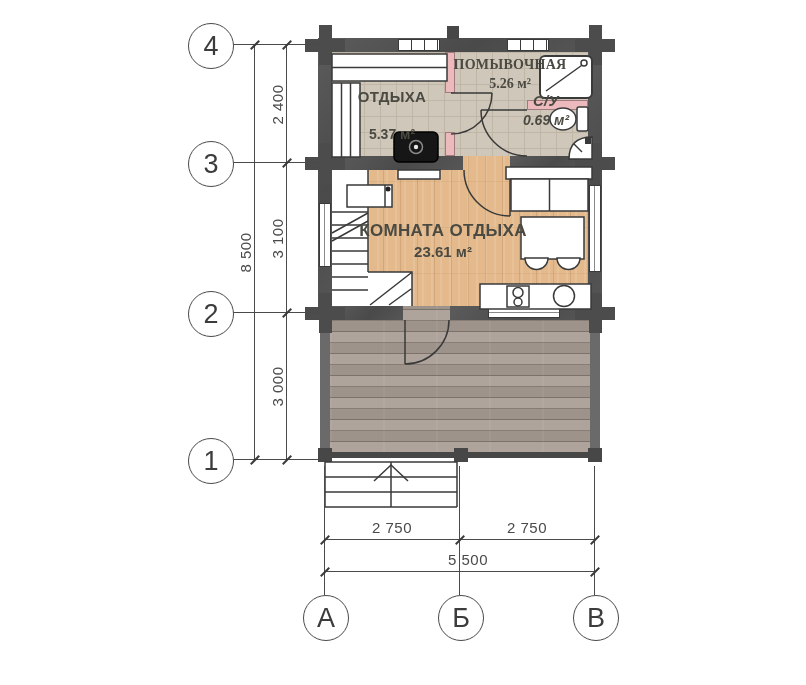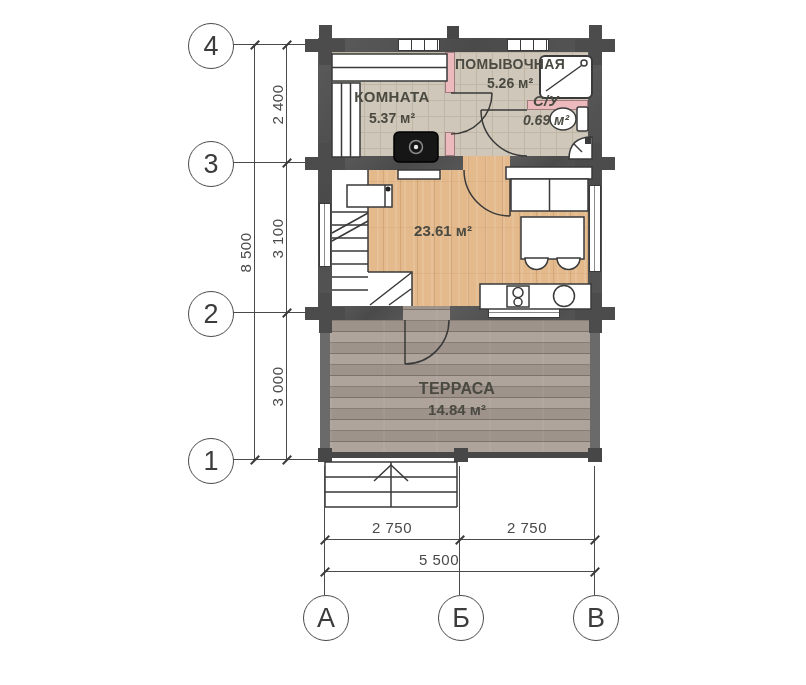--- a/index.html
+++ b/index.html
@@ -186,37 +186,34 @@
       <circle cx="564" cy="296" r="10.5" fill="#fff"></circle>
     </g>
 
     <g>
       <path d="M325,462 H457 M325,477 H457 M325,492 H457 M325,507 H457 M325,462 V507 M457,462 V507 M391,462 V507"></path>
       <path d="M374,481 L391,465 L408,481"></path>
     </g>
   </svg>
 
   <div class="rlabel" style="left:332px;top:88px;width:120px;">
-    <div class="rname" style="font-size:15px;">КОМНАТА</div>
-    <div style="font-size:14px;margin-top:3px;">5.37 м²</div>
-  </div>
-  <div class="rlabel" style="left:448px;top:56px;width:124px;">
+    <div class="rname" style="font-size:15px;">ОТДЫХА</div>
+    <div style="font-size:14px;margin-top:19px;">5.37 м²</div>
+  </div>
+  <div class="rlabel" style="left:448px;top:56px;width:124px;font-family:Liberation Serif, serif;">
     <div class="rname" style="font-size:14px;">ПОМЫВОЧНАЯ</div>
     <div style="font-size:14px;margin-top:1px;">5.26 м²</div>
   </div>
   <div class="rlabel" style="left:508px;top:92px;width:76px;font-style:italic;">
     <div class="rname" style="font-size:15px;">С/У</div>
     <div style="font-size:14px;margin-top:1px;">0.69 м²</div>
   </div>
   <div class="rlabel" style="left:358px;top:220px;width:170px;">
+    <div class="rname" style="font-size:17px;">КОМНАТА ОТДЫХА</div>
     <div style="font-size:15px;margin-top:2px;">23.61 м²</div>
-  </div>
-  <div class="rlabel" style="left:392px;top:379px;width:130px;">
-    <div class="rname" style="font-size:16px;">ТЕРРАСА</div>
-    <div style="font-size:15px;margin-top:2px;">14.84 м²</div>
   </div>
 
   <div class="lead" style="left:232px;top:44px;width:86px;height:1px;"></div>
   <div class="lead" style="left:232px;top:162px;width:86px;height:1px;"></div>
   <div class="lead" style="left:232px;top:312px;width:86px;height:1px;"></div>
   <div class="lead" style="left:232px;top:459px;width:86px;height:1px;"></div>
   <div class="lead" style="left:254px;top:45px;width:1px;height:415px;"></div>
   <div class="lead" style="left:286px;top:45px;width:1px;height:415px;"></div>
   <div class="lead" style="left:324px;top:466px;width:1px;height:129px;"></div>
   <div class="lead" style="left:459px;top:466px;width:1px;height:129px;"></div>
@@ -235,21 +232,21 @@
   <div class="tick" style="left:589px;top:539px;"></div>
   <div class="tick" style="left:319px;top:571px;"></div>
   <div class="tick" style="left:589px;top:571px;"></div>
 
   <div class="dimtxt rot" style="left:247px;top:96px;width:60px;">2 400</div>
   <div class="dimtxt rot" style="left:247px;top:230px;width:60px;">3 100</div>
   <div class="dimtxt rot" style="left:247px;top:378px;width:60px;">3 000</div>
   <div class="dimtxt rot" style="left:215px;top:244px;width:60px;">8 500</div>
   <div class="dimtxt" style="left:357px;top:519px;width:70px;">2 750</div>
   <div class="dimtxt" style="left:492px;top:519px;width:70px;">2 750</div>
-  <div class="dimtxt" style="left:404px;top:551px;width:70px;text-align:center;">5 500</div>
+  <div class="dimtxt" style="left:433px;top:551px;width:70px;text-align:center;">5 500</div>
 
   <div class="axcirc" style="left:188px;top:23px;">
       <span>4</span>
     </div>
   <div class="axcirc" style="left:188px;top:141px;">
       <span>3</span>
     </div>
   <div class="axcirc" style="left:188px;top:291px;">
       <span>2</span>
     </div>

